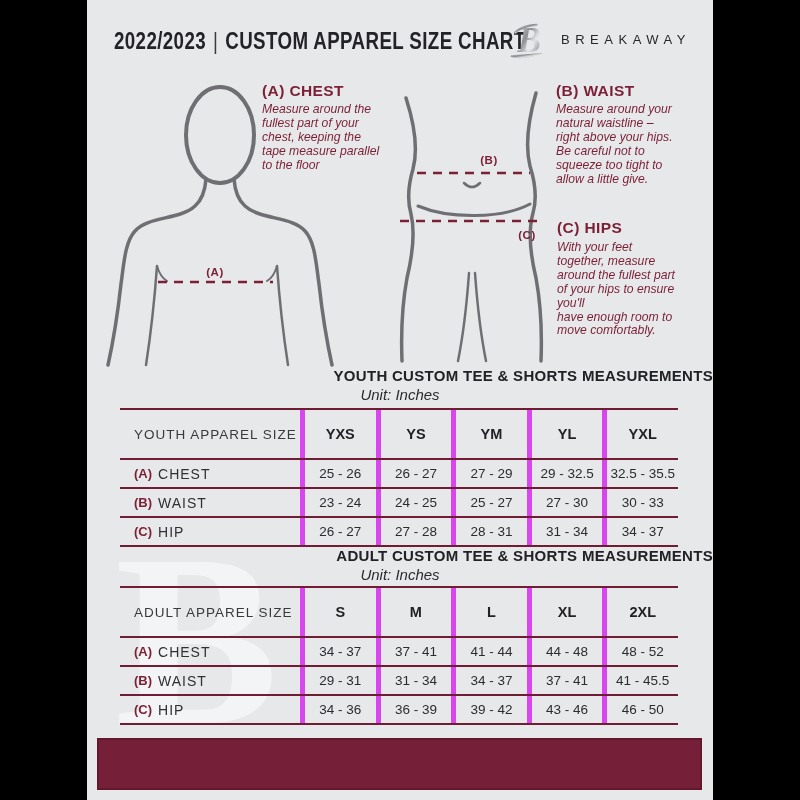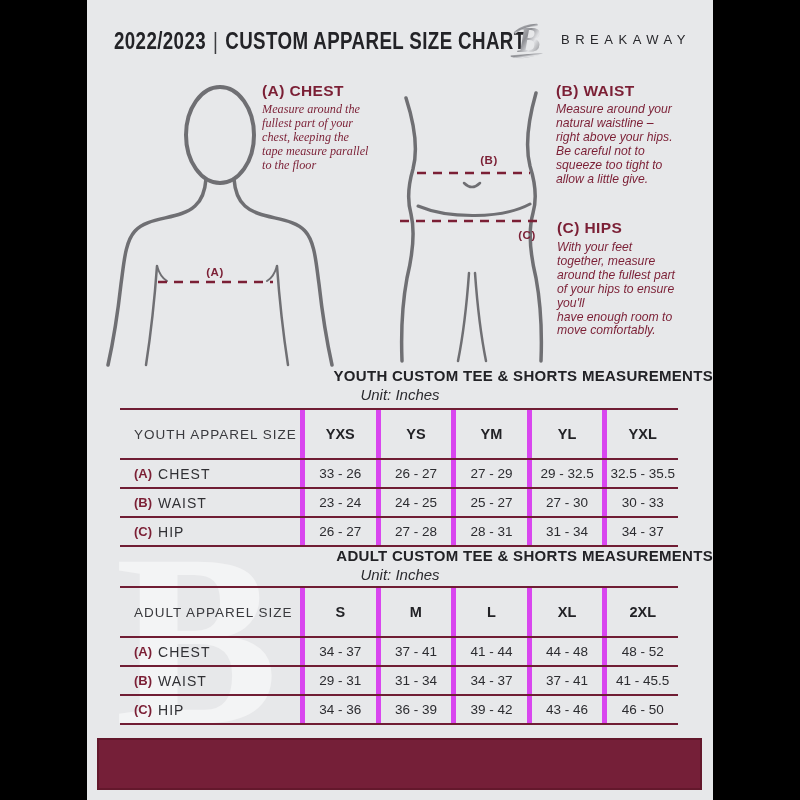--- a/index.html
+++ b/index.html
@@ -33,21 +33,21 @@
   .diagram-svg { position:absolute; left:0; top:73px; }
   .g-head {
     position:absolute; font-size:15.5px; font-weight:bold;
     color:#7b1f35; letter-spacing:.4px;
   }
   .g-para {
     position:absolute; font-size:12.2px; font-style:italic;
     color:#7b1f35; line-height:1.14; white-space:pre-line;
   }
   #g-chest-h { left:175px; top:82px; }
-  #g-chest-p { left:175px; top:103px; width:140px;font-family:Liberation Serif, serif; }
+  #g-chest-p { left:175px; top:103px; width:140px; }
   #g-waist-h { left:469px; top:82px; }
   #g-waist-p { left:469px; top:103px; width:145px; }
   #g-hips-h  { left:470px; top:219px; }
   #g-hips-p  { left:470px; top:241px; width:148px; }
 
   
   .watermark {
     position:absolute; left:28px; top:518px;
     font-family:"Liberation Serif", serif; font-weight:bold;
     font-size:245px; line-height:1; color:rgba(255,255,255,.5);
@@ -182,21 +182,21 @@
       <div class="cell">YS</div>
       <div class="cell">YM</div>
       <div class="cell">YL</div>
       <div class="cell">YXL</div>
     </div>
     <div class="t-row data">
       <div class="cell first">
         <span class="pfx">(A)</span>
         <span class="lbl">CHEST</span>
       </div>
-      <div class="cell">33 - 26</div>
+      <div class="cell">25 - 26</div>
       <div class="cell">26 - 27</div>
       <div class="cell">27 - 29</div>
       <div class="cell">29 - 32.5</div>
       <div class="cell">32.5 - 35.5</div>
     </div>
     <div class="t-row data">
       <div class="cell first">
         <span class="pfx">(B)</span>
         <span class="lbl">WAIST</span>
       </div>

